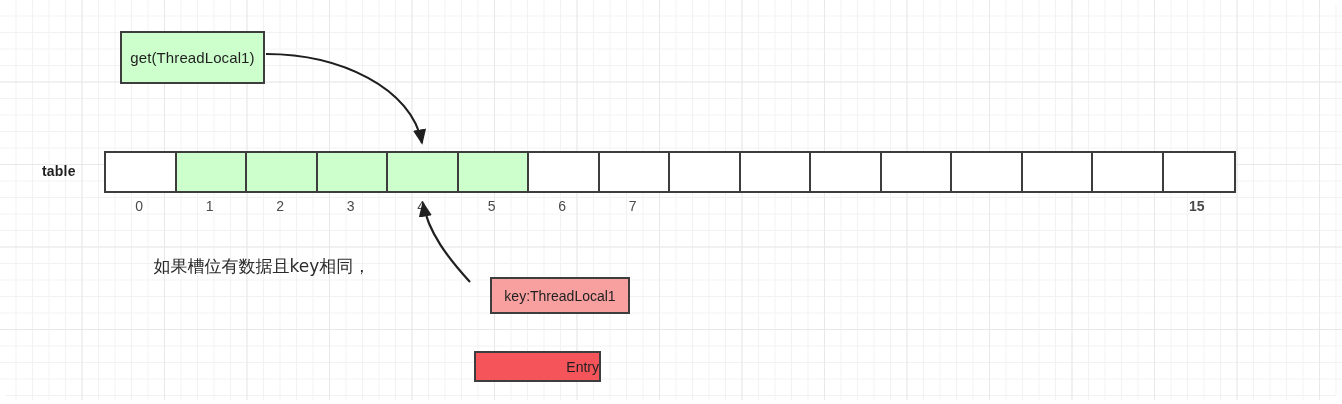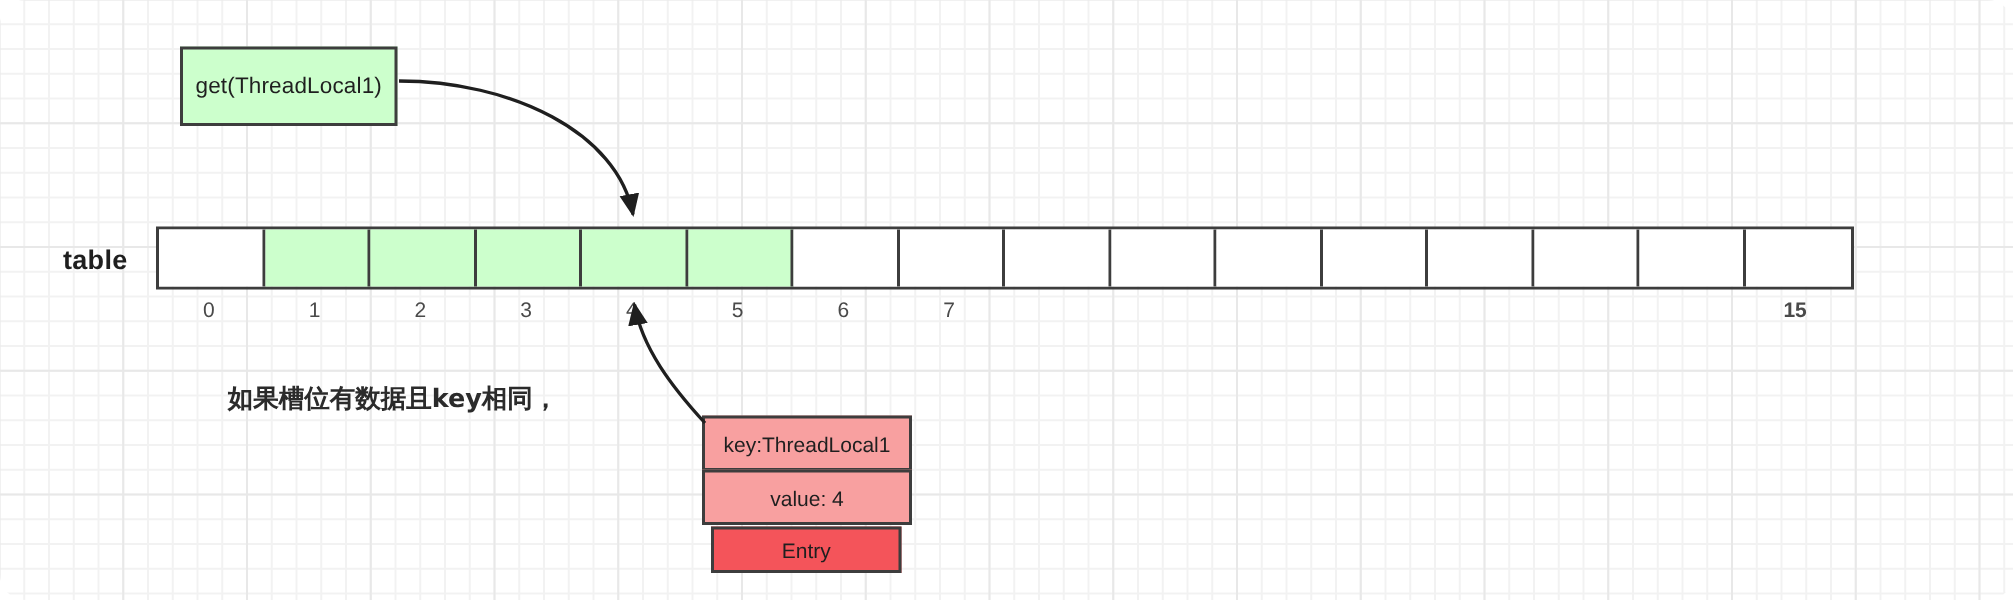--- a/index.html
+++ b/index.html
@@ -40,21 +40,21 @@
     font-size: 15px;
     color: #1f1f1f;
     letter-spacing: 0.1px;
   }
 
   
   .table-label {
     position: absolute;
     left: 42px;
     top: 163px;
-    font-size: 18px;
+    font-size: 14px;
     font-weight: bold;
     color: #1f1f1f;
     letter-spacing: 0.2px;
   }
 
   
   .slot-table {
     position: absolute;
     left: 104px;
     top: 151px;
@@ -91,54 +91,54 @@
   }
 
   
   .annotation {
     position: absolute;
     left: 118px;
     top: 254px;
     width: 288px;
     text-align: center;
     font-size: 17px;
-    font-weight: bold;
+    font-weight: normal;
     color: #2b2b2b;
     line-height: 1.45;
     font-family: "DejaVu Sans", "Liberation Sans", sans-serif;
   }
 
   
   .entry-kv {
     position: absolute;
     left: 468px;
     width: 140px;
     box-sizing: border-box;
     background: #f8a0a0;
     border: 2px solid #3d3d3d;
     display: flex;
     align-items: center;
     justify-content: center;
     font-size: 14px;
     color: #1f1f1f;
   }
-  .entry-key { top: 277px; height: 37px; }
+  .entry-key { top: 277px; height: 37px; margin-left: 22px; }
   .entry-value { top: 313px; height: 37px; }
   .entry-title {
     position: absolute;
     left: 474px;
     top: 351px;
     width: 127px;
     height: 31px;
     box-sizing: border-box;
     background: #f4545a;
     border: 2px solid #3d3d3d;
     display: flex;
     align-items: center;
-    justify-content: center;
+    justify-content: flex-end;
     font-size: 14px;
     color: #1f1f1f;
   }
 
   
   .arrows {
     position: absolute;
     left: 0;
     top: 0;
     width: 1342px;
@@ -188,23 +188,20 @@
     <span class="idx" style="left: 1092.75px; font-weight: bold;">15</span>
   </div>
 
   <div class="annotation">
     <div>如果槽位有数据且key相同，</div>
   </div>
 
   <div class="entry-kv entry-key">
     <span>key:ThreadLocal1</span>
   </div>
-  <div class="entry-kv entry-value">
-    <span>value: 4</span>
-  </div>
   <div class="entry-title">
     <span>Entry</span>
   </div>
 
   <svg class="arrows" viewBox="0 0 1342 404">
     <defs>
       <marker id="arrowhead" markerWidth="8" markerHeight="8" refX="6.2" refY="3" orient="auto" markerUnits="strokeWidth">
         <path d="M0,0 L7,3 L0,6 z" fill="#1f1f1f"></path>
       </marker>
     </defs>

